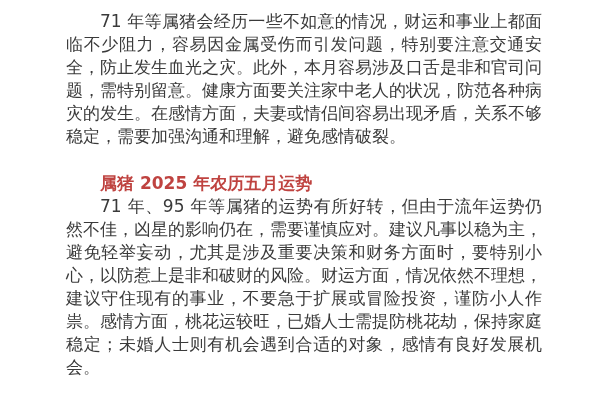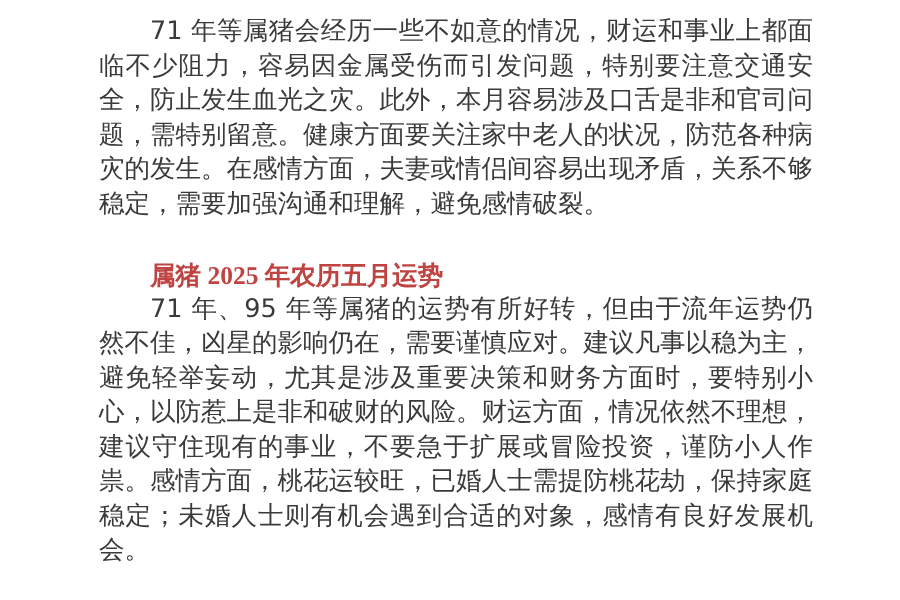--- a/index.html
+++ b/index.html
@@ -33,21 +33,20 @@
     letter-spacing: 0px;
     word-break: break-all;
   }
   .section-heading {
     margin: 24px 0 0 0;
     font-size: 17px;
     line-height: 23px;
     font-weight: bold;
     color: #bf4340;
     text-indent: 2em;
-    font-family: Liberation Serif, serif;
   }
 </style>
 </head>
 <body>
 
 <div class="page">
   <div class="content">
     <p class="para">71 年等属猪会经历一些不如意的情况，财运和事业上都面临不少阻力，容易因金属受伤而引发问题，特别要注意交通安全，防止发生血光之灾。此外，本月容易涉及口舌是非和官司问题，需特别留意。健康方面要关注家中老人的状况，防范各种病灾的发生。在感情方面，夫妻或情侣间容易出现矛盾，关系不够稳定，需要加强沟通和理解，避免感情破裂。</p>
     <h3 class="section-heading">属猪 2025 年农历五月运势</h3>
     <p class="para">71 年、95 年等属猪的运势有所好转，但由于流年运势仍然不佳，凶星的影响仍在，需要谨慎应对。建议凡事以稳为主，避免轻举妄动，尤其是涉及重要决策和财务方面时，要特别小心，以防惹上是非和破财的风险。财运方面，情况依然不理想，建议守住现有的事业，不要急于扩展或冒险投资，谨防小人作祟。感情方面，桃花运较旺，已婚人士需提防桃花劫，保持家庭稳定；未婚人士则有机会遇到合适的对象，感情有良好发展机会。</p>

